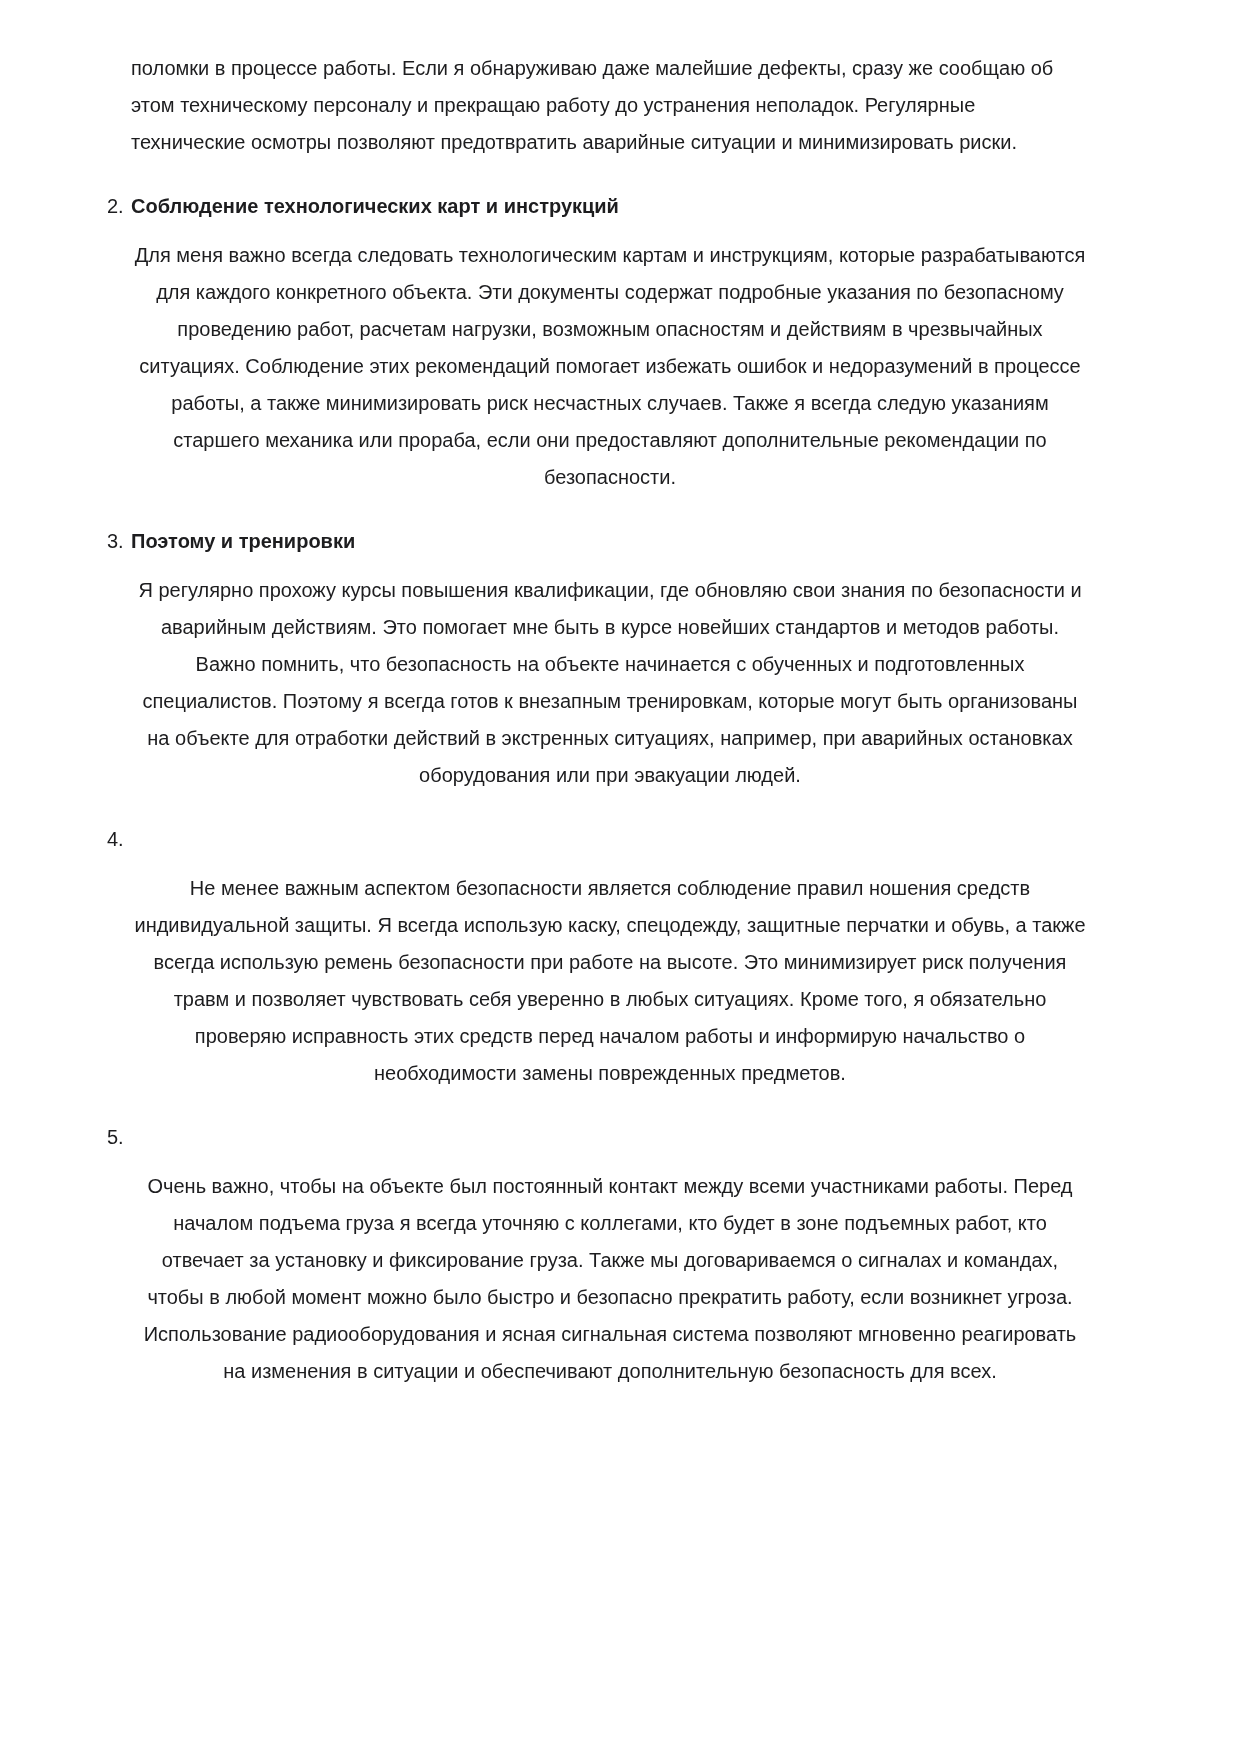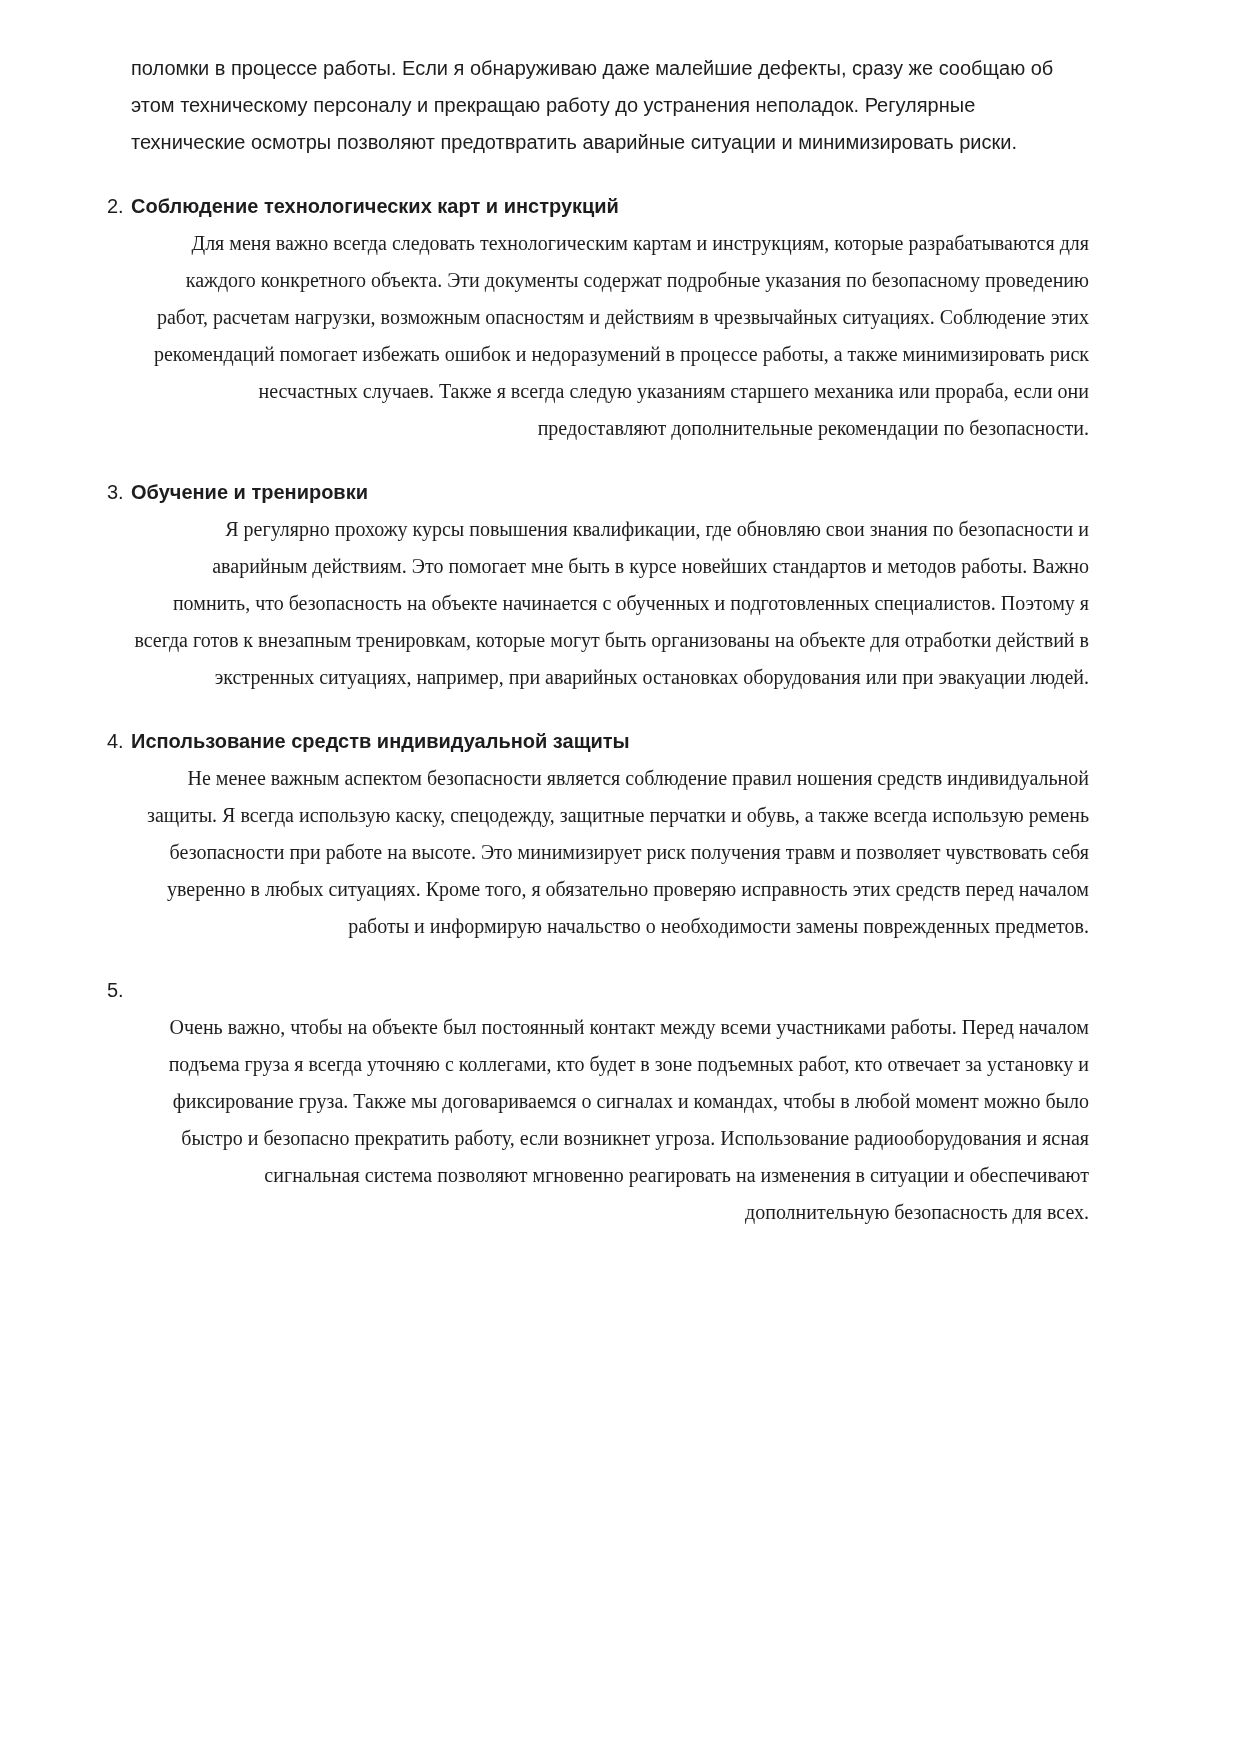--- a/index.html
+++ b/index.html
@@ -34,54 +34,52 @@
   .item-number {
     width: 24px;
     flex-shrink: 0;
     font-weight: normal;
   }
   .item-title {
     font-weight: bold;
     text-align: center;
   }
   .item-body {
-    margin: 0 0 0 24px;
+    margin: 12px 0 0 24px;
     font-size: 20px;
     line-height: 37px;
-    text-align: right;
-    font-family: Liberation Serif, serif;
+    text-align: center;
   }
 </style>
 </head>
 <body>
 
 <div class="page">
 
   <p class="intro">поломки в процессе работы. Если я обнаруживаю даже малейшие дефекты, сразу же сообщаю об этом техническому персоналу и прекращаю работу до устранения неполадок. Регулярные технические осмотры позволяют предотвратить аварийные ситуации и минимизировать риски.</p>
 
   <section class="item">
     <div class="item-head">
       <span class="item-number">2.</span>
       <span class="item-title">Соблюдение технологических карт и инструкций</span>
     </div>
     <p class="item-body">Для меня важно всегда следовать технологическим картам и инструкциям, которые разрабатываются для каждого конкретного объекта. Эти документы содержат подробные указания по безопасному проведению работ, расчетам нагрузки, возможным опасностям и действиям в чрезвычайных ситуациях. Соблюдение этих рекомендаций помогает избежать ошибок и недоразумений в процессе работы, а также минимизировать риск несчастных случаев. Также я всегда следую указаниям старшего механика или прораба, если они предоставляют дополнительные рекомендации по безопасности.</p>
   </section>
 
   <section class="item">
     <div class="item-head">
       <span class="item-number">3.</span>
-      <span class="item-title">Обучение и тренировки</span>
+      <span class="item-title">Поэтому и тренировки</span>
     </div>
     <p class="item-body">Я регулярно прохожу курсы повышения квалификации, где обновляю свои знания по безопасности и аварийным действиям. Это помогает мне быть в курсе новейших стандартов и методов работы. Важно помнить, что безопасность на объекте начинается с обученных и подготовленных специалистов. Поэтому я всегда готов к внезапным тренировкам, которые могут быть организованы на объекте для отработки действий в экстренных ситуациях, например, при аварийных остановках оборудования или при эвакуации людей.</p>
   </section>
 
   <section class="item">
     <div class="item-head">
       <span class="item-number">4.</span>
-      <span class="item-title">Использование средств индивидуальной защиты</span>
     </div>
     <p class="item-body">Не менее важным аспектом безопасности является соблюдение правил ношения средств индивидуальной защиты. Я всегда использую каску, спецодежду, защитные перчатки и обувь, а также всегда использую ремень безопасности при работе на высоте. Это минимизирует риск получения травм и позволяет чувствовать себя уверенно в любых ситуациях. Кроме того, я обязательно проверяю исправность этих средств перед началом работы и информирую начальство о необходимости замены поврежденных предметов.</p>
   </section>
 
   <section class="item">
     <div class="item-head">
       <span class="item-number">5.</span>
     </div>
     <p class="item-body">Очень важно, чтобы на объекте был постоянный контакт между всеми участниками работы. Перед началом подъема груза я всегда уточняю с коллегами, кто будет в зоне подъемных работ, кто отвечает за установку и фиксирование груза. Также мы договариваемся о сигналах и командах, чтобы в любой момент можно было быстро и безопасно прекратить работу, если возникнет угроза. Использование радиооборудования и ясная сигнальная система позволяют мгновенно реагировать на изменения в ситуации и обеспечивают дополнительную безопасность для всех.</p>
   </section>

